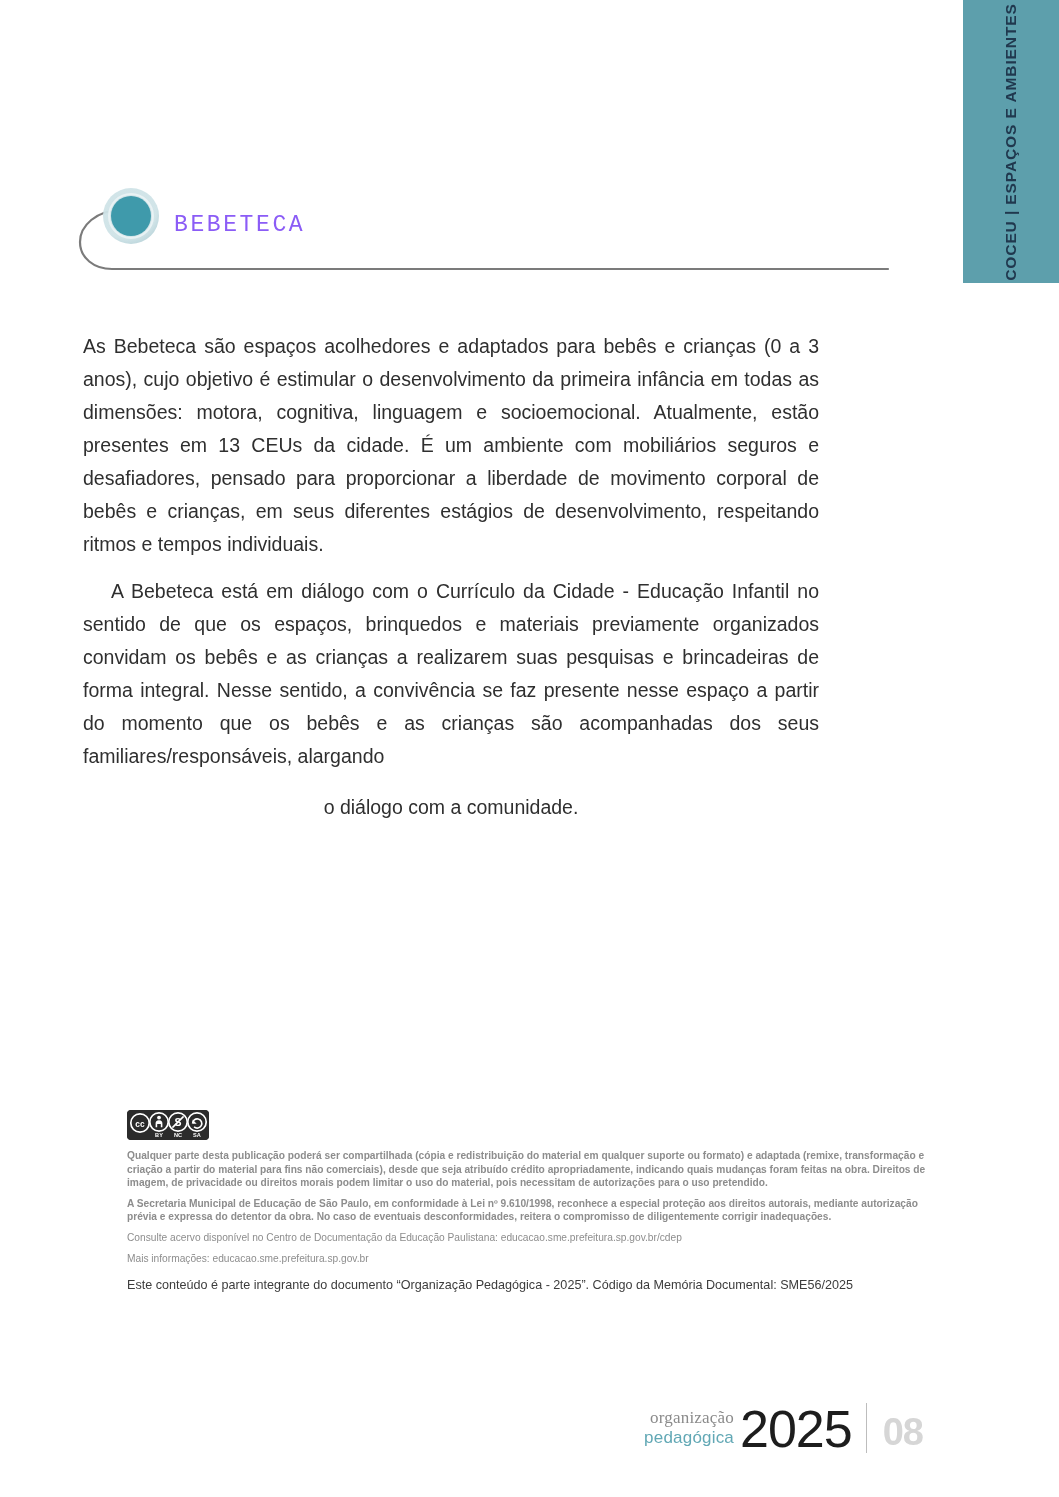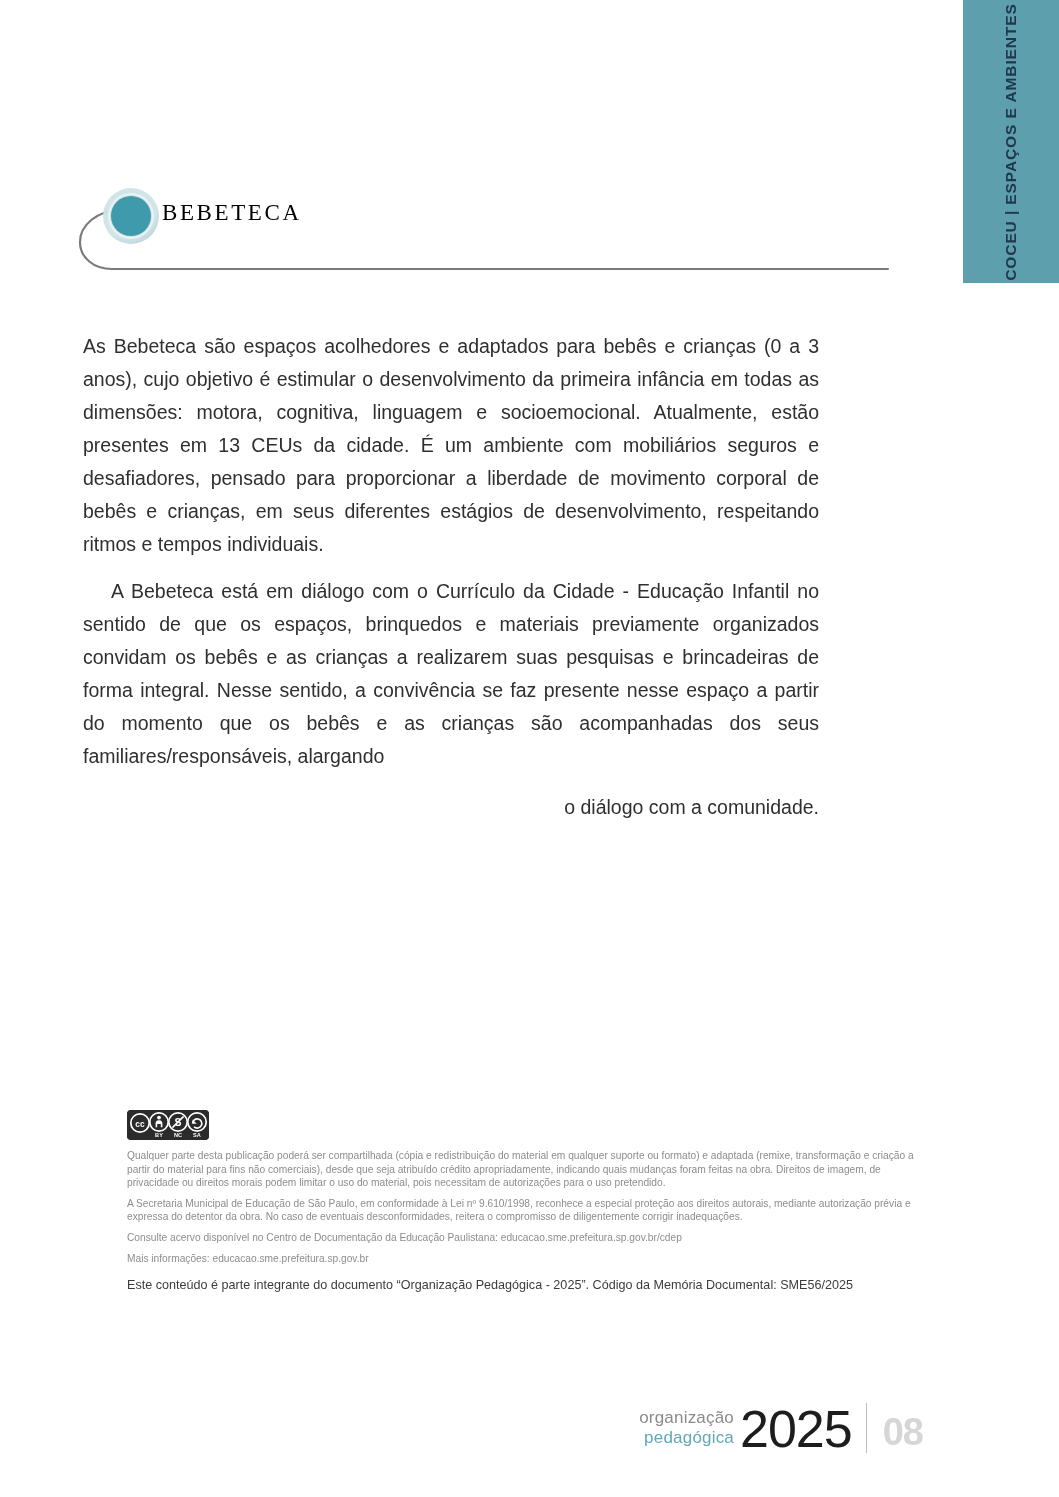--- a/index.html
+++ b/index.html
@@ -88,24 +88,24 @@
     height: 40px;
     border-radius: 50%;
     background: #3f9aab;
   }
   .header-title {
     position: absolute;
     left: 162px;
     top: 24px;
     font-size: 23px;
     letter-spacing: 2.6px;
-    color: #000000;
-    font-family: Liberation Serif, serif;
+    color: #8b5cf6;
+    font-family: Liberation Mono, monospace;
     font-weight: normal;
-    margin: 0;
+    margin: 12px;
   }
   .header-rule-svg {
     position: absolute;
     left: 0;
     top: 0;
     width: 910px;
     height: 110px;
     overflow: visible;
   }
 
@@ -119,21 +119,21 @@
   .para {
     margin: 0 0 14px 0;
     font-size: 19.5px;
     line-height: 33px;
     color: #2f2f2f;
     text-align: justify;
     font-family: "Liberation Sans", sans-serif;
   }
   .para.indent { text-indent: 28px; }
   .para.last-line {
-    text-align: right;
+    text-align: center;
     margin-top: 18px;
   }
   .para:last-child { margin-bottom: 0; }
 
   
   .licence {
     position: absolute;
     left: 127px;
     top: 1110px;
     width: 800px;
@@ -146,20 +146,21 @@
     display: block;
     margin-bottom: 9px;
   }
   .licence-block {
     font-size: 10.2px;
     line-height: 13.6px;
     color: #8d8d8d;
     font-family: "Liberation Sans", sans-serif;
     margin: 0 0 7px 0;
     text-align: left;
+    font-weight: bold;
   }
   .licence-line {
     font-size: 10.2px;
     line-height: 13.6px;
     color: #8d8d8d;
     font-family: "Liberation Sans", sans-serif;
     margin: 0 0 7px 0;
   }
   .licence-doc {
     font-size: 12.6px;
@@ -184,21 +185,21 @@
     justify-content: flex-end;
     text-align: right;
     padding-bottom: 9px;
     margin-right: 6px;
   }
   .brand-top {
     font-size: 17px;
     line-height: 20px;
     color: #8b8b8b;
     letter-spacing: 0.2px;
-    font-family: Liberation Sans, sans-serif;
+    font-family: Liberation Serif, serif;
   }
   .brand-bottom {
     font-size: 17px;
     line-height: 20px;
     color: #62a8b5;
     letter-spacing: 0.2px;
     font-family: "Liberation Sans", sans-serif;
     margin-left: 46px;
   }
   .brand-year {

